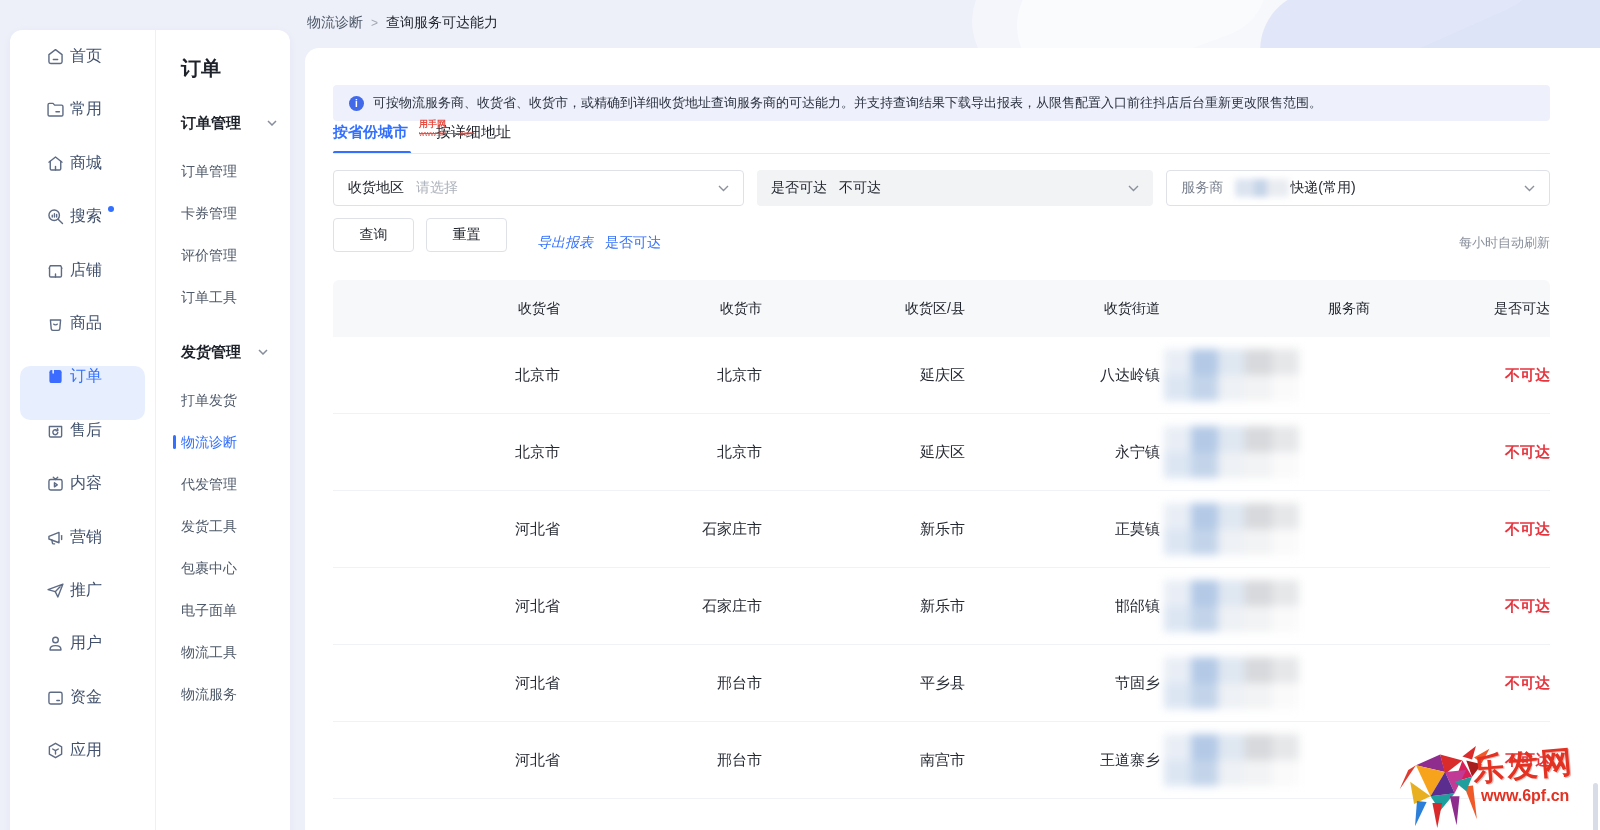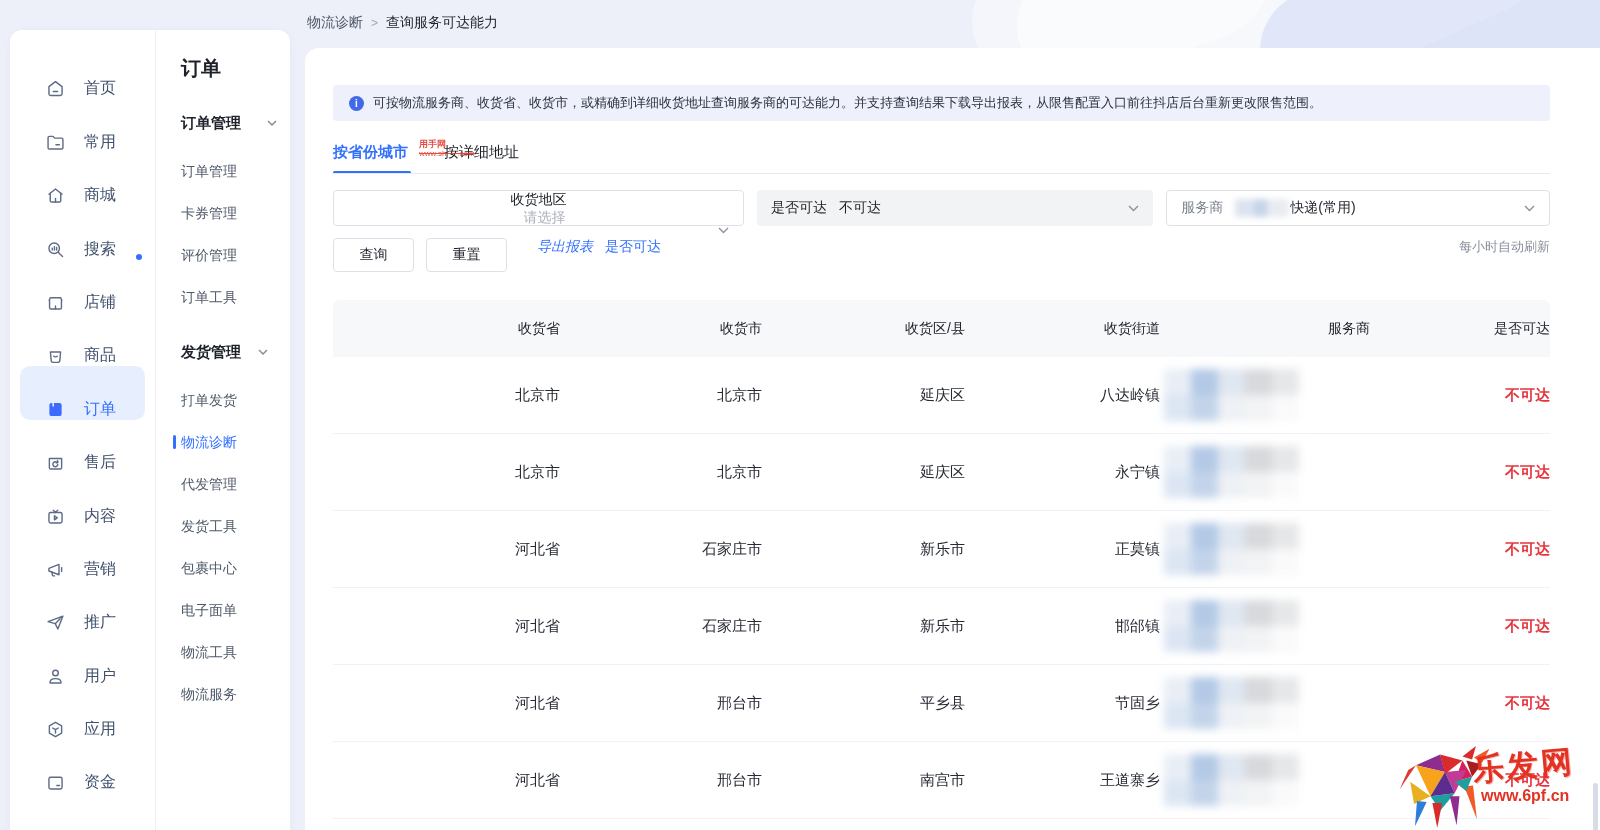--- a/index.html
+++ b/index.html
@@ -22,21 +22,21 @@
 
   
   .side-panel {
     position:absolute; left:10px; top:30px; width:280px; height:860px;
     background:#fff; border-radius:12px; box-shadow:0 2px 10px rgba(40,60,120,.04);
     display:flex; z-index:2;
   }
   .nav-col { width:145px; padding-top:16px; }
   .nav-item {
     height:53.4px; margin:0 10px; padding-left:25px; border-radius:10px;
-    display:flex; align-items:flex-end; gap:18px; cursor:pointer;
+    display:flex; align-items:flex-start; gap:4px; cursor:pointer;
     color:#42526e; font-size:16px;
   }
   .nav-item svg { width:21px; height:21px; stroke:#5d6b85; fill:none; stroke-width:1.6; stroke-linecap:round; stroke-linejoin:round; flex:0 0 auto; }
   .nav-item.active { background:#e7efff; color:#3370ff; font-weight:500; }
   .nav-item.active svg { stroke:none; }
   .dot { width:6px; height:6px; border-radius:50%; background:#3370ff; margin-left:2px; }
 
   .sub-col { flex:1; border-left:1px solid #eef0f4; padding:0 0 0 25px; }
   .sub-title { margin-top:24px; font-size:20px; font-weight:bold; line-height:28px; color:#1d2129; }
   .group-head { margin-top:30px; font-size:15px; font-weight:bold; color:#1d2129; line-height:22px; display:flex; align-items:center; gap:26px; cursor:pointer; width:105px; }
@@ -54,21 +54,21 @@
   }
   .content { padding:0 50px 0 28px; position:relative; }
 
   .banner {
     margin-top:37px; height:36px; background:#eef1fb; border-radius:4px;
     display:flex; align-items:center; gap:9px; padding:0 16px; font-size:13px; color:#2a3140;
   }
   .info-ic { width:15px; height:15px; border-radius:50%; background:#4169e8; color:#fff;
     font-size:10px; font-weight:bold; display:flex; align-items:center; justify-content:center; font-style:normal; flex:0 0 auto; }
 
-  .tabs { margin-top:20px; position:relative; height:33px; display:flex; gap:36px; }
+  .tabs { position:relative; height:33px; display:flex; gap:28px; }
   .tab { font-size:15px; cursor:pointer; line-height:22px; }
   .tab.on { color:#3370ff; font-weight:600; }
   .tab.off { color:#1d2129; position:relative; }
   .tab-underline { position:absolute; left:0; top:30px; width:78px; height:3px; border-radius:2px; background:#3370ff; }
   .tabs-divider { position:absolute; left:0; right:0; top:32px; height:1px; background:#e8eaf0; }
   .wm-small { position:absolute; left:86px; top:-1px; color:#e23a2e; line-height:9px; z-index:2; opacity:.9; }
   .wm-small .l1 { font-size:9px; font-weight:bold; }
   .wm-small .l2 { font-size:8px; text-decoration:line-through; }
 
   .filters { margin-top:16px; display:flex; gap:13px; }
@@ -76,23 +76,23 @@
   .sel-bordered { background:#fff; border:1px solid #dee1e8; }
   .sel-gray { background:#f2f3f5; }
   .sel-label { color:#1d2129; }
   .sel-label-gray { color:#7a828f; }
   .sel-ph { color:#adb2bc; margin-left:12px; }
   .sel-val { color:#1d2129; margin-left:12px; }
   .sel-chevron { margin-left:auto; }
   .sel-chevron svg { width:11px; height:7px; stroke:#8a909c; fill:none; stroke-width:1.4; display:block; }
   .blur-chip { display:inline-block; width:54px; height:18px; margin:0 1px 0 12px; border-radius:2px;
     background:linear-gradient(90deg,#dce4f0 0 35%, #c5d4e8 35% 60%, #e9ecf1 60%); filter:blur(3px); }
-  .f1 { width:420px;flex-direction:column; } .f2 { width:405px; } .f3 { width:392px; }
-
-  .actions { margin-top:12px; height:34px; display:flex; align-items:flex-start; gap:12px; }
+  .f1 { width:420px; } .f2 { width:405px; } .f3 { width:392px; }
+
+  .actions { margin-top:12px; height:34px; display:flex; align-items:flex-end; gap:12px; }
   .btn { width:81px; height:34px; background:#fff; border:1px solid #dee1e8; border-radius:4px;
     font-size:14px; color:#1d2129; cursor:pointer; font-family:inherit; }
   .lnk { color:#3370ff; font-size:14px; cursor:pointer; }
   .lnk.first { margin-left:18px;font-style:italic; }
   .refresh-note { margin-left:auto; color:#8a909c; font-size:13px; }
 
   
   .table { margin-top:28px; }
   .trow { display:grid; grid-template-columns:202px 202px 203px 195px 210px 1fr; padding-left:25px; align-items:center;text-align:right; }
   .thead { height:57px; background:#f7f8fa; border-radius:6px 6px 0 0; font-size:14px; color:#1d2129; }
@@ -228,32 +228,32 @@
     <div class="nav-item">
       <svg viewBox="0 0 24 24">
           <circle cx="12" cy="8" r="3.2"></circle>
           <path d="M5.8 19.5v-.9c0-2.7 2.8-4.2 6.2-4.2s6.2 1.5 6.2 4.2v.9Z"></path>
         </svg>
       <span>用户</span>
     </div>
 
     <div class="nav-item">
       <svg viewBox="0 0 24 24">
+          <rect x="4.5" y="6" width="15" height="13.5" rx="2"></rect>
+          <path d="M13.5 15.5h3"></path>
+        </svg>
+      <span>资金</span>
+    </div>
+
+    <div class="nav-item">
+      <svg viewBox="0 0 24 24">
           <path d="M12 3.8l7 4v8.4l-7 4-7-4V7.8Z"></path>
           <path d="M12 12.2V16M12 12.2 8.8 10.3M12 12.2l3.2-1.9"></path>
         </svg>
       <span>应用</span>
-    </div>
-
-    <div class="nav-item">
-      <svg viewBox="0 0 24 24">
-          <rect x="4.5" y="6" width="15" height="13.5" rx="2"></rect>
-          <path d="M13.5 15.5h3"></path>
-        </svg>
-      <span>资金</span>
     </div>
   </div>
 
   <div class="sub-col">
     <div class="sub-title">订单</div>
 
     <div class="group-head">
       <span>订单管理</span>
       <svg viewBox="0 0 10 6">
           <polyline points="1,1 5,5 9,1"></polyline>

